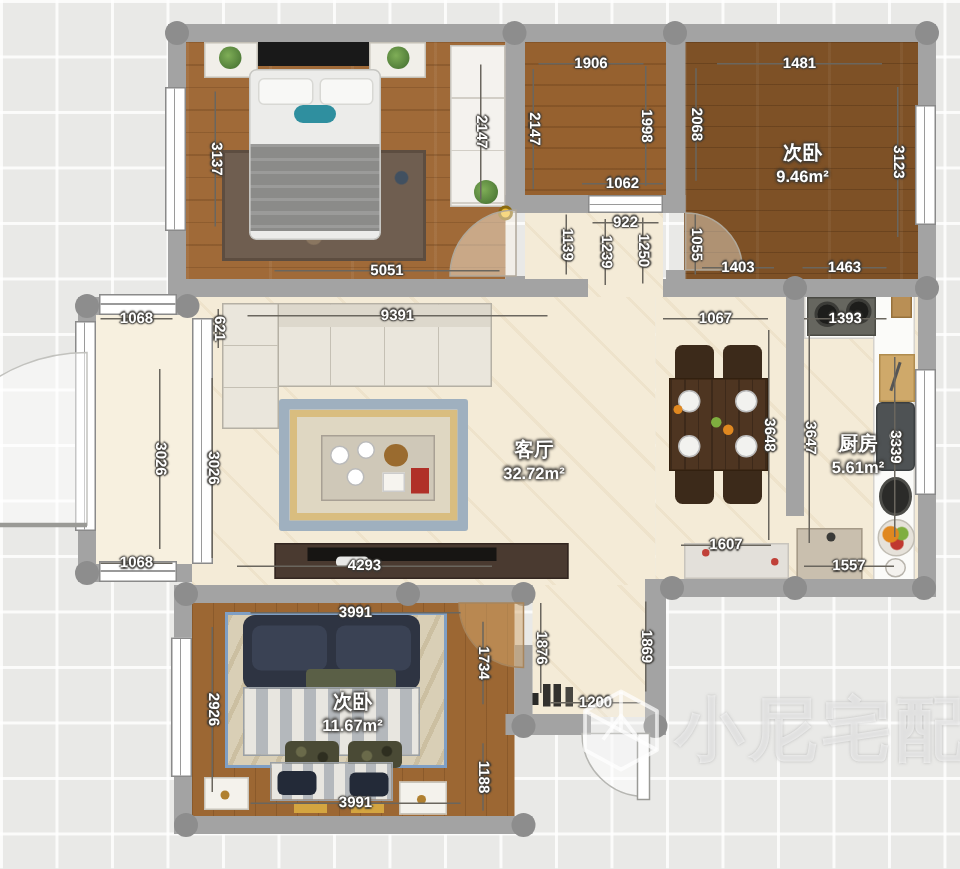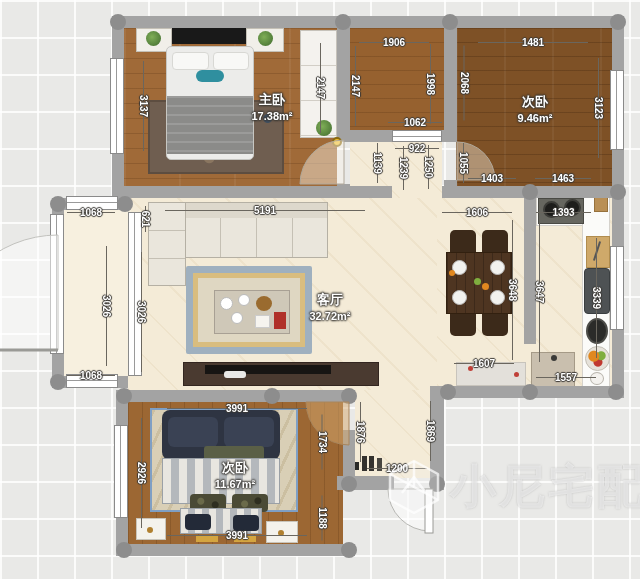--- a/index.html
+++ b/index.html
@@ -199,20 +199,23 @@
   <svg class="overlay" width="640" height="579" viewBox="0 0 640 579">
     <path d="M344,184 L344,140 A44 44 0 0 0 300,184 Z" fill="rgba(250,244,232,0.45)" stroke="#b0a89a" stroke-width="1"></path>
     <path d="M457,180 L457,142 A38 38 0 0 1 495,180 Z" fill="rgba(250,244,232,0.4)" stroke="#b0a89a" stroke-width="1"></path>
     <path d="M349,402 L306,402 A43 43 0 0 0 349,445 Z" fill="rgba(214,170,112,0.5)" stroke="#a8855c" stroke-width="1"></path>
     <path d="M430,489 L388,489 A42 42 0 0 0 430,531 Z" fill="rgba(255,255,255,0.55)" stroke="#b6b6b2" stroke-width="1"></path>
     <rect x="425" y="489" width="8" height="44" fill="#ffffff" stroke="#9a9a96"></rect>
     <path d="M58,350 L58,235 A115 115 0 0 0 -57,350 Z" fill="rgba(255,255,255,0.5)" stroke="#c2c2be" stroke-width="1"></path>
     <line x1="0" y1="350" x2="58" y2="350" stroke="#9a9a96" stroke-width="3"></line>
   </svg>
 
+  <div class="dim" style="left:183px;top:173px;width:150px">
+      <span>5051</span>
+    </div>
   <div class="dim" style="left:359px;top:35px;width:70px">
       <span>1906</span>
     </div>
   <div class="dim" style="left:388px;top:115px;width:54px">
       <span>1062</span>
     </div>
   <div class="dim" style="left:478px;top:35px;width:110px">
       <span>1481</span>
     </div>
   <div class="dim" style="left:468px;top:171px;width:48px">
@@ -224,24 +227,27 @@
   <div class="dim" style="left:395px;top:141px;width:44px">
       <span>922</span>
     </div>
   <div class="dim" style="left:67px;top:205px;width:48px">
       <span>1068</span>
     </div>
   <div class="dim" style="left:67px;top:368px;width:48px">
       <span>1068</span>
     </div>
   <div class="dim" style="left:165px;top:203px;width:200px">
-      <span>5191</span>
+      <span>9391</span>
+    </div>
+  <div class="dim" style="left:158px;top:370px;width:170px">
+      <span>4293</span>
     </div>
   <div class="dim" style="left:442px;top:205px;width:70px">
-      <span>1606</span>
+      <span>1067</span>
     </div>
   <div class="dim" style="left:454px;top:356px;width:60px">
       <span>1607</span>
     </div>
   <div class="dim" style="left:536px;top:205px;width:55px">
       <span>1393</span>
     </div>
   <div class="dim" style="left:536px;top:370px;width:60px">
       <span>1557</span>
     </div>
@@ -312,31 +318,31 @@
   <div class="dim v" style="left:300px;top:511px;width:45px">
       <span>1188</span>
     </div>
   <div class="dim v" style="left:331px;top:425px;width:60px">
       <span>1876</span>
     </div>
   <div class="dim v" style="left:401px;top:424px;width:60px">
       <span>1869</span>
     </div>
 
-  <div class="rlabel" style="left:240px;top:92px">
-    <span class="nm">主卧</span>
-      <span class="ar">17.38m²</span>
-    </div>
   <div class="rlabel" style="left:503px;top:94px">
     <span class="nm">次卧</span>
       <span class="ar">9.46m²</span>
     </div>
-  <div class="rlabel" style="left:298px;top:292px">
+  <div class="rlabel" style="left:324px;top:292px">
     <span class="nm">客厅</span>
       <span class="ar">32.72m²</span>
+    </div>
+  <div class="rlabel" style="left:540px;top:288px">
+    <span class="nm">厨房</span>
+      <span class="ar">5.61m²</span>
     </div>
   <div class="rlabel" style="left:203px;top:460px">
     <span class="nm">次卧</span>
       <span class="ar">11.67m²</span>
     </div>
 
   <div class="wm" style="left:386px;top:456px">
     <svg width="56" height="60" viewBox="0 0 56 60">
       <g fill="rgba(240,240,240,0.25)" stroke="rgba(255,255,255,0.7)" stroke-width="2.5" stroke-linejoin="round">
         <path d="M28 4 L52 17 L52 43 L28 56 L4 43 L4 17 Z"></path>

